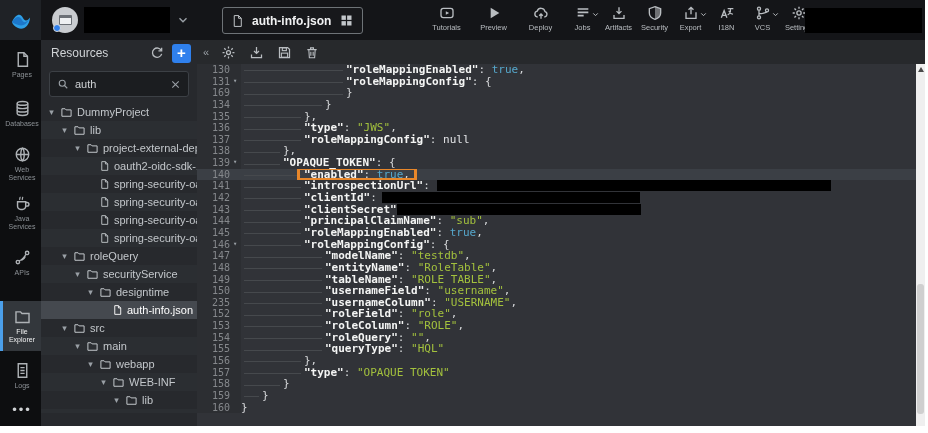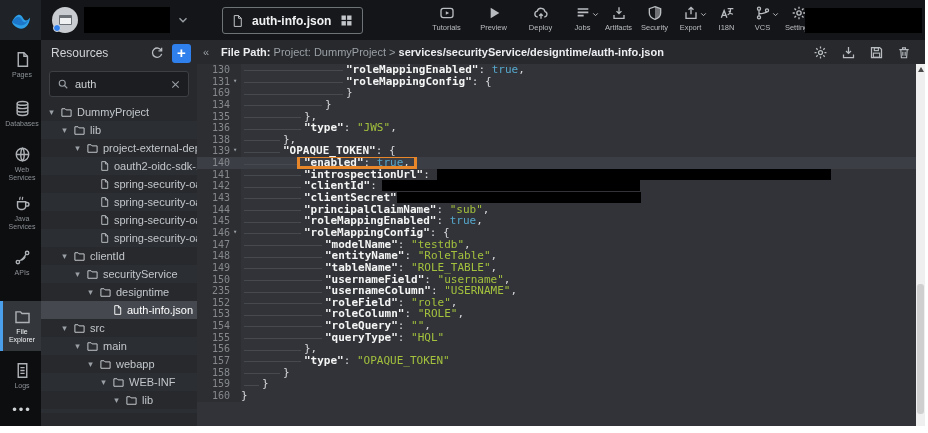--- a/index.html
+++ b/index.html
@@ -405,21 +405,21 @@
           </span>
           <span class="tlabel">spring-security-oaut</span>
         </div>
         <div class="trow" style="padding-left: 19px;">
           <span class="caret">▾</span>
           <span class="ticon">
             <svg class="ic" width="13" height="12" viewBox="0 0 24 24">
               <path d="M2.8 5.5h6.4l2 2.3h10v12.7H2.8z" fill="none" stroke="currentColor" stroke-width="2"></path>
             </svg>
           </span>
-          <span class="tlabel">clientId</span>
+          <span class="tlabel">roleQuery</span>
         </div>
         <div class="trow" style="padding-left: 32px;">
           <span class="caret">▾</span>
           <span class="ticon">
             <svg class="ic" width="13" height="12" viewBox="0 0 24 24">
               <path d="M2.8 5.5h6.4l2 2.3h10v12.7H2.8z" fill="none" stroke="currentColor" stroke-width="2"></path>
             </svg>
           </span>
           <span class="tlabel">securityService</span>
         </div>
@@ -496,23 +496,20 @@
             </svg>
           </span>
           <span class="tlabel">oauth2-o</span>
         </div>
       </div>
   </aside>
 
   <main class="editor">
     <div class="ed-header">
       <span class="collapse-btn">«</span>
-      <div class="ed-path">
-        <span class="strong">File Path:</span><span> Project: DummyProject &gt; </span><span class="strong">services/securityService/designtime/auth-info.json</span>
-      </div>
       <div class="ed-actions">
         <span class="abtn">
           <svg width="15" height="15" viewBox="0 0 24 24">
             <circle cx="12" cy="12" r="3.2" fill="none" stroke="currentColor" stroke-width="2"></circle>
             <path d="M12 2.5v3.2M12 18.3v3.2M2.5 12h3.2M18.3 12h3.2M5.2 5.2l2.3 2.3M16.5 16.5l2.3 2.3M18.8 5.2l-2.3 2.3M7.5 16.5l-2.3 2.3" stroke="currentColor" stroke-width="2"></path>
           </svg>
         </span>
         <span class="abtn">
           <svg width="15" height="15" viewBox="0 0 24 24">
             <path d="M12 3v10M8 9.5l4 4 4-4" fill="none" stroke="currentColor" stroke-width="2"></path>
@@ -572,20 +569,27 @@
         </div>
         <div class="cl">
           <span class="gut">
             <span class="num">136</span>
             <span class="fold"></span>
           </span>
           <span class="ct"><i class="guide" style="width:57px"></i><span class="tx" style="padding-left:63px"><span class="k">"type"</span>: <span class="s">"JWS"</span>,</span></span>
         </div>
         <div class="cl">
           <span class="gut">
+            <span class="num">137</span>
+            <span class="fold"></span>
+          </span>
+          <span class="ct"><i class="guide" style="width:57px"></i><span class="tx" style="padding-left:63px"><span class="k">"roleMappingConfig"</span>: <span class="u">null</span></span></span>
+        </div>
+        <div class="cl">
+          <span class="gut">
             <span class="num">138</span>
             <span class="fold"></span>
           </span>
           <span class="ct"><i class="guide" style="width:36px"></i><span class="tx" style="padding-left:42px">},</span></span>
         </div>
         <div class="cl">
           <span class="gut">
             <span class="num">139</span>
             <span class="fold">▾</span>
           </span>

